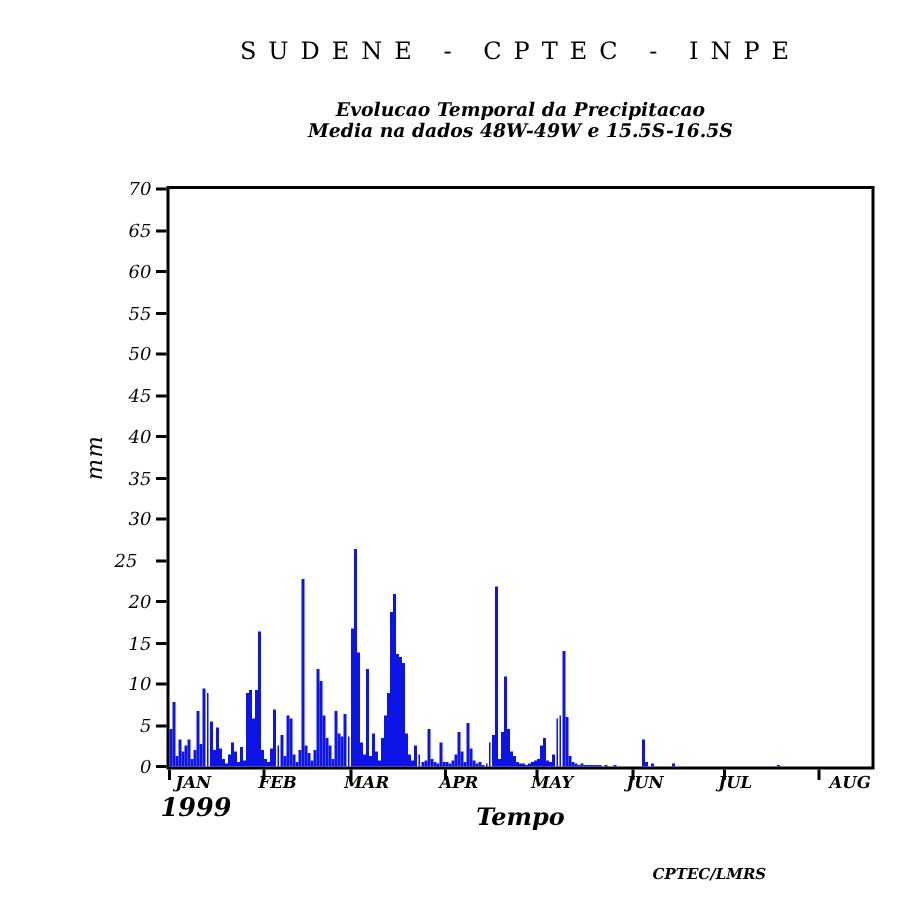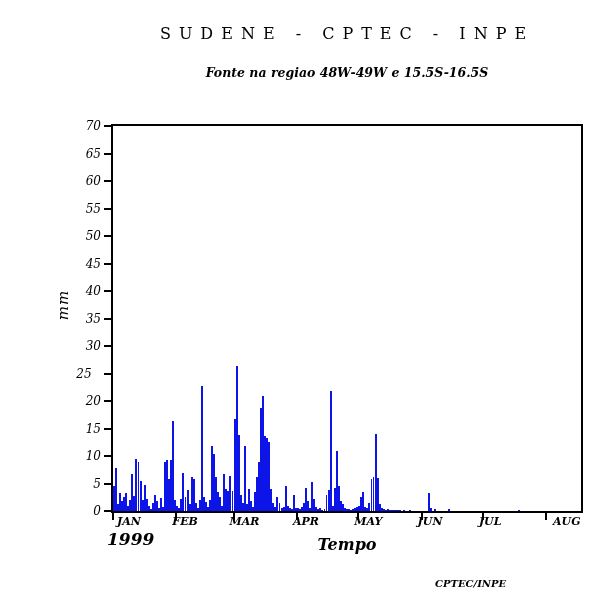--- a/index.html
+++ b/index.html
@@ -50,21 +50,22 @@
   #footer-right{left:435px;}
 </style>
 </head>
 <body>
 
 <div class="hdr">
   <div class="title">SUDENE - CPTEC - INPE</div>
 </div>
 
 <div class="subtitle">
-  <div>Fonte na regiao 48W-49W  e 15.5S-16.5S</div>
+  <div>Evolucao Temporal da Precipitacao</div>
+  <div>Media na dados 48W-49W  e 15.5S-16.5S</div>
 </div>
 
 <div id="ylabel">mm</div>
 
 <div id="plot">
   <div id="bars">
       <div class="bar" style="left: 0px; width: 1.94px; height: 24.75px; background: rgb(13, 20, 232);"></div>
       <div class="bar" style="left: 2.04px; width: 1.94px; height: 42.9px; background: rgb(13, 20, 232);"></div>
       <div class="bar" style="left: 4.09px; width: 1.94px; height: 6.6px; background: rgb(13, 20, 232);"></div>
       <div class="bar" style="left: 6.13px; width: 1.94px; height: 17.6px; background: rgb(13, 20, 232);"></div>
@@ -262,13 +263,13 @@
       <div class="xtick" style="left: 368.904px;"></div>
       <div class="xlab" style="left: 365.904px;">JUL</div>
       <div class="xtick" style="left: 432.258px;"></div>
       <div class="xlab" style="left: 440px; font-style: italic;">AUG</div>
     </div>
 </div>
 
 <div id="xlabel">Tempo</div>
 
 <div id="footer-left" class="footer">Fonte de dados: CMCD/INPE-INMET-FUNCEME-LMRS-EMPARN-DMRH-DHME-CEPES</div>
-<div id="footer-right" class="footer">CPTEC/INPE</div>
+<div id="footer-right" class="footer">CPTEC/LMRS</div>
 
 </body></html>

